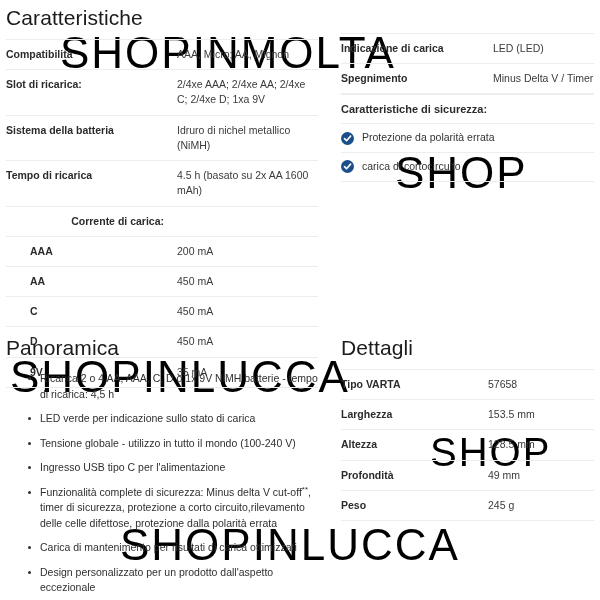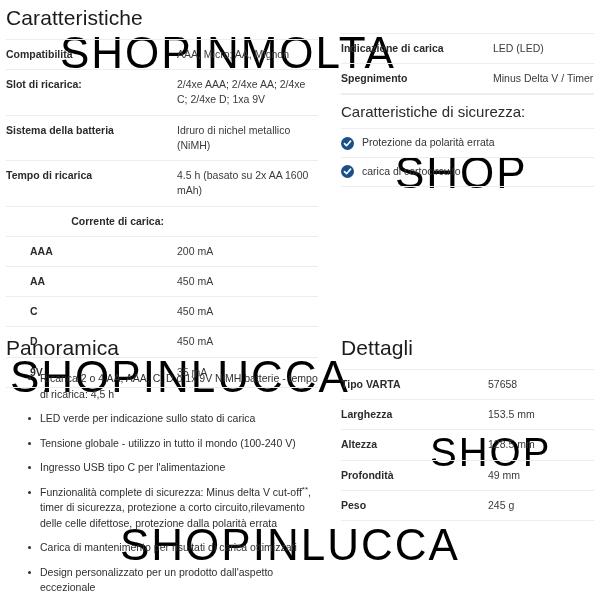--- a/index.html
+++ b/index.html
@@ -88,22 +88,22 @@
   .spec-table tr.sub td.k {
     padding-left: 24px;
     font-weight: 700;
   }
 
   
   .col-right .spec-table td.k { width: 139px; }
 
   
   .safety-head {
-    font-size: 15px;
-    font-weight: 400;
+    font-size: 11px;
+    font-weight: 700;
     color: #2b2b2b;
     padding: 8px 0 8px 0;
     border-top: 1px solid #ededed;
   }
   .safety-list { margin: 0; padding: 0; list-style: none; }
   .safety-list li {
     display: flex;
     align-items: center;
     gap: 8px;
     font-size: 10.5px;

